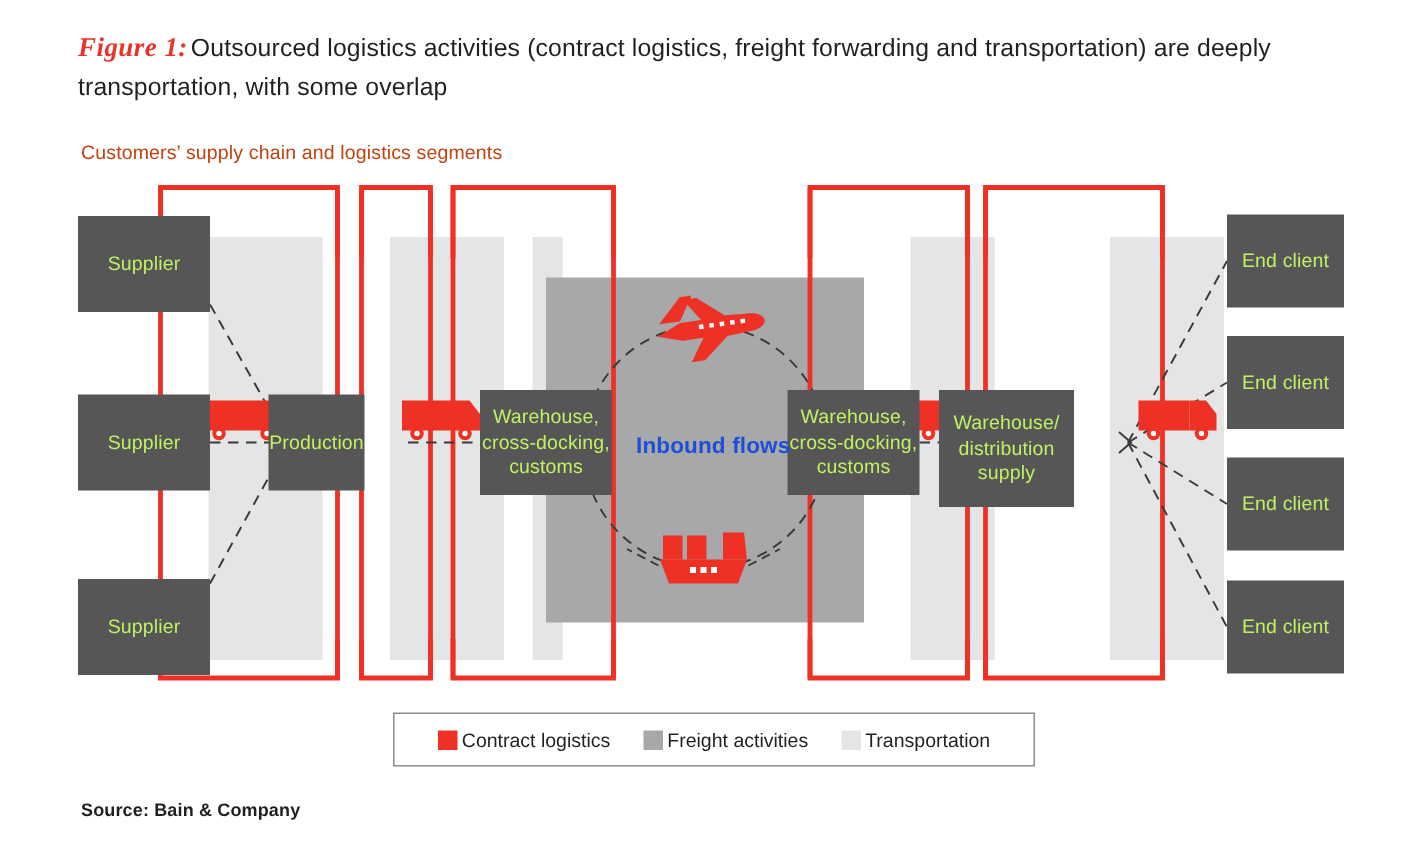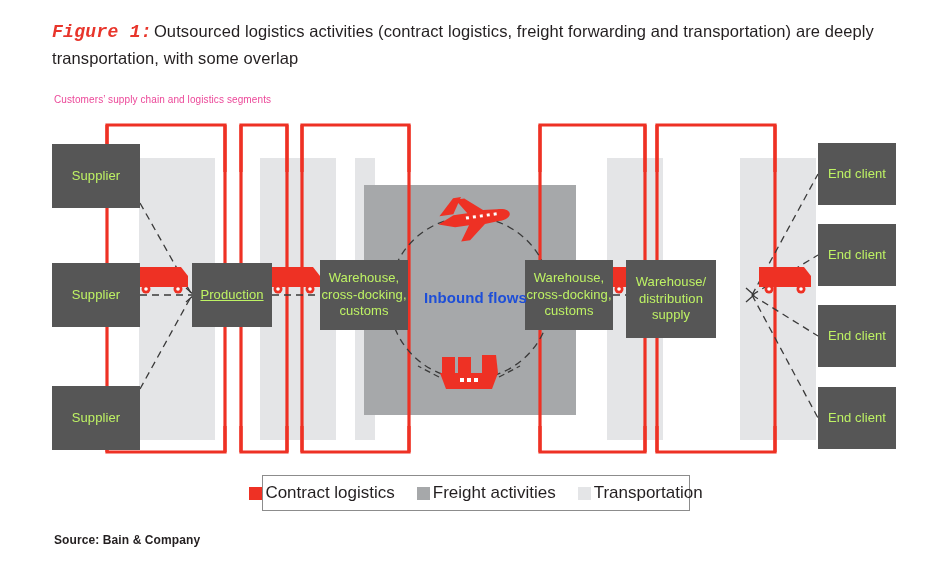--- a/index.html
+++ b/index.html
@@ -24,34 +24,34 @@
     width: 860px;
   }
   #figure-title-line {
     font-size: 16.5px;
     line-height: 26px;
     color: #231f20;
     letter-spacing: .1px;
   }
   .figure-label {
     color: #e8352b;
-    font-family: Liberation Mono, monospace;
+    font-family: Liberation Serif, serif;
     font-style: italic;
     font-size: 18px;
     font-weight: 600;
     letter-spacing: .3px;
     padding-right: 2px;
   }
 
   #chart-subtitle {
     position: absolute;
     left: 54px;
     top: 94px;
-    font-size: 10px;
-    color: #ec4899;
+    font-size: 13px;
+    color: #c2410c;
     letter-spacing: .1px;
   }
 
   
   #diagram {
     position: absolute;
     left: 0;
     top: 0;
     width: 950px;
     height: 573px;
@@ -101,21 +101,21 @@
     display: flex;
     align-items: center;
     justify-content: center;
     gap: 22px;
     box-sizing: border-box;
   }
   .legend-item {
     display: flex;
     align-items: center;
     gap: 3px;
-    font-size: 17px;
+    font-size: 13px;
     color: #231f20;
     white-space: nowrap;
   }
   .legend-swatch {
     width: 13px;
     height: 13px;
     display: inline-block;
     flex: 0 0 auto;
   }
 
@@ -272,21 +272,21 @@
   </div>
 
   <div class="node-box" style="left:52px; top:263px; width:88px; height:64px;">
     <span class="ln">Supplier</span>
   </div>
 
   <div class="node-box" style="left:52px; top:386px; width:88px; height:64px;">
     <span class="ln">Supplier</span>
   </div>
 
-  <div class="node-box" style="left:192px; top:263px; width:80px; height:64px;text-decoration:underline;">
+  <div class="node-box" style="left:179px; top:263px; width:64px; height:64px;">
     <span class="ln">Production</span>
   </div>
 
   <div class="node-box" style="left:320px; top:260px; width:88px; height:70px;">
     <span class="ln">Warehouse,</span>
     <span class="ln">cross-docking,</span>
     <span class="ln">customs</span>
   </div>
 
   <div class="node-box" style="left:525px; top:260px; width:88px; height:70px;">

